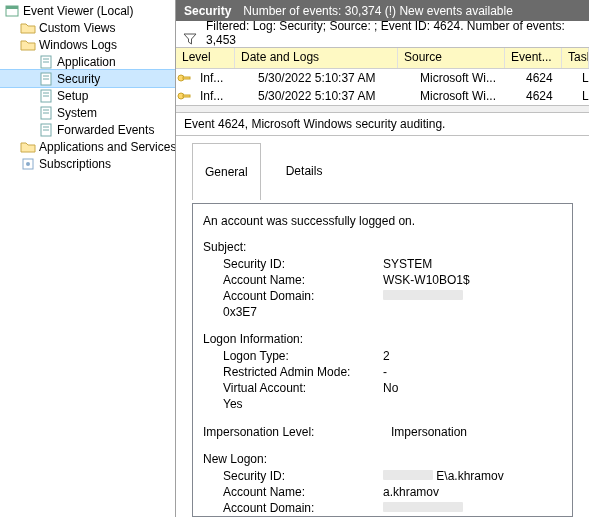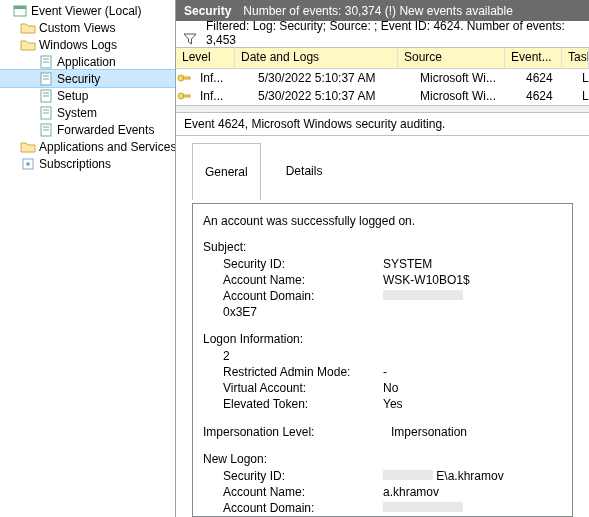--- a/index.html
+++ b/index.html
@@ -1,18 +1,18 @@
 <!DOCTYPE html>
 <html><head>
 <meta charset="utf-8">
 <style>
 html,body{margin:0;padding:0;font-family:"Segoe UI",Tahoma,sans-serif;font-size:12px;color:#000;background:#fff;width:589px;height:517px;overflow:hidden}
 .root{display:flex;height:517px}
 .tree{width:175px;border-right:1px solid #a0a0a0;padding:2px 0;overflow:hidden}
-.tree-item{display:flex;align-items:center;height:17px;padding-left:12px;white-space:nowrap;cursor:default}
+.tree-item{display:flex;align-items:center;height:17px;padding-left:4px;white-space:nowrap;cursor:default}
 .tree-item.indent1{padding-left:20px}
 .tree-item.indent2{padding-left:38px}
 .tree-item .ico{width:16px;height:16px;margin-right:3px;display:inline-flex;align-items:center;justify-content:center;flex-shrink:0}
 .tree-item.selected{background:#cce8ff;outline:1px solid #99d1ff}
 .right{flex:1;display:flex;flex-direction:column;overflow:hidden}
 .hdr{background:#6b6b6b;color:#fff;height:22px;display:flex;align-items:center;padding:0 8px;font-size:12px}
 .hdr .title{font-weight:bold;margin-right:12px}
 .filterbar{height:26px;border-bottom:1px solid #c0c0c0;display:flex;align-items:flex-end;padding:0 6px}
 .filterbar .fico{width:16px;height:16px;margin-right:8px}
 .cols{display:flex;height:20px;border-bottom:1px solid #d0d0d0;background:#fef9c3}
@@ -205,32 +205,32 @@
             <span class="v"><span class="redact"></span></span>
           </div>
         <div class="kv">
             <span class="v">0x3E7</span>
           </div>
       </div>
 
       <div class="sect">
         <div class="name">Logon Information:</div>
         <div class="kv">
+            <span class="k">Logon Type:</span>
             <span class="v">2</span>
           </div>
         <div class="kv">
             <span class="k">Restricted Admin Mode:</span>
             <span class="v">-</span>
           </div>
         <div class="kv">
             <span class="k">Virtual Account:</span>
             <span class="v">No</span>
           </div>
         <div class="kv">
-            <span class="k">Elevated Token:</span>
             <span class="v">Yes</span>
           </div>
       </div>
 
       <div class="sect">
         <div class="kv" style="margin-left:0">
             <span class="k" style="width:188px">Impersonation Level:</span>
             <span class="v">Impersonation</span>
           </div>
       </div>

